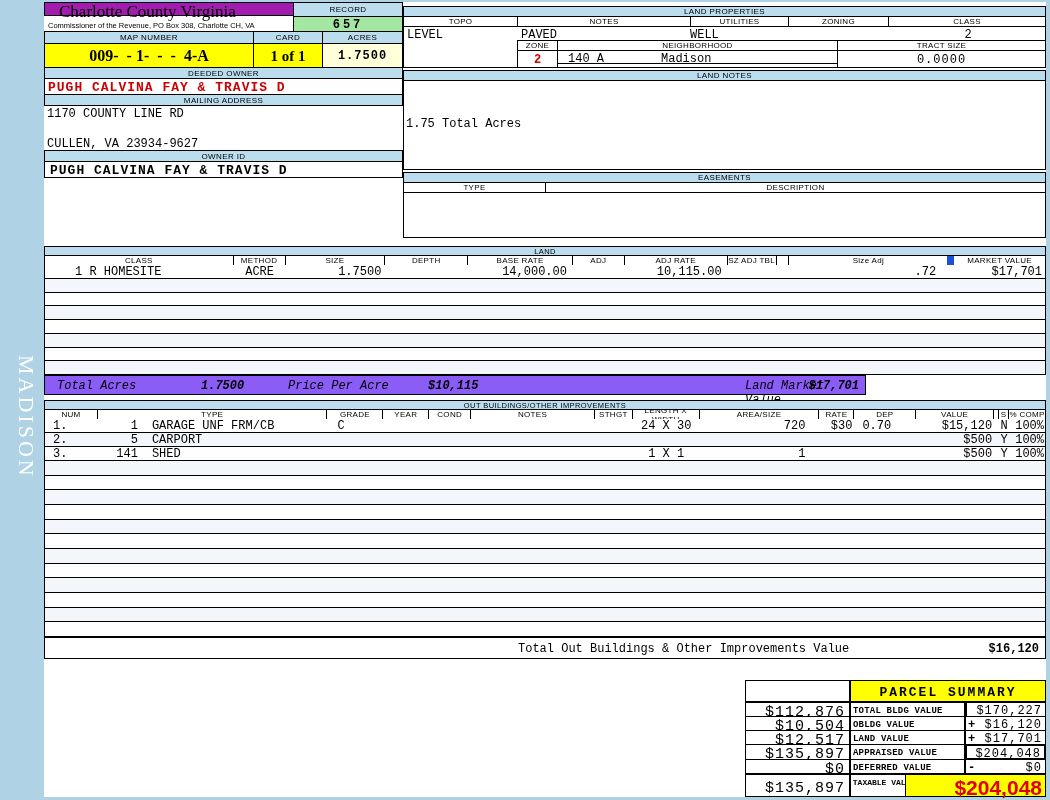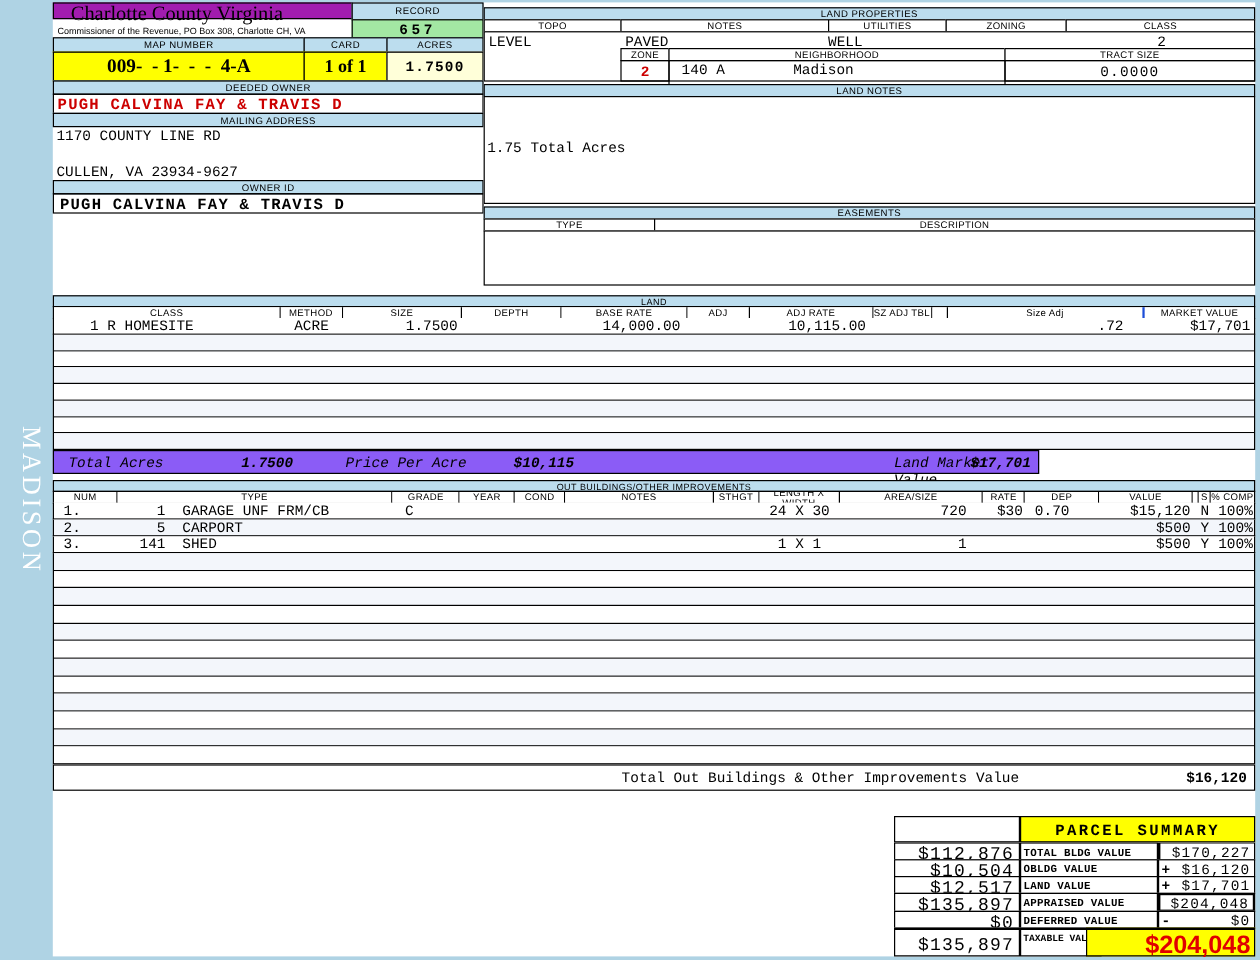--- a/index.html
+++ b/index.html
@@ -93,21 +93,21 @@
       <span class="abs mono" style="left:3px;top:1px;">LEVEL</span>
       <span class="abs mono" style="left:117px;top:1px;">PAVED</span>
       <span class="abs mono" style="left:286px;top:1px;">WELL</span>
       <span class="abs mono" style="left:385px;top:1px;"></span>
       <span class="abs mono" style="left:485px;top:1px;width:158px;text-align:center;">2</span>
     </div>
     <div class="abs colhdr" style="left:473px;top:38px;width:41px;height:11px;">ZONE</div>
     <div class="abs colhdr" style="left:513px;top:38px;width:281px;height:11px;">NEIGHBORHOOD</div>
     <div class="abs colhdr" style="left:793px;top:38px;width:209px;height:11px;">TRACT SIZE</div>
     <div class="abs bordered monob red tc" style="left:473px;top:48px;width:41px;height:18px;padding-top:2px;">2</div>
-    <div class="abs bordered" style="left:513px;top:48px;width:281px;height:30px;">
+    <div class="abs bordered" style="left:513px;top:48px;width:281px;height:14px;">
       <span class="abs mono" style="left:10px;top:1px;">140 A</span>
       <span class="abs mono" style="left:103px;top:1px;">Madison</span>
     </div>
     <div class="abs bordered mono tc" style="left:793px;top:48px;width:209px;height:18px;padding-top:2px;letter-spacing:1px;">0.0000</div>
 
     <div class="abs hdrbar" style="left:359px;top:68px;width:643px;height:11px;">LAND NOTES</div>
     <div class="abs bordered" style="left:359px;top:78px;width:643px;height:90px;background:#fff;">
       <div class="mono" style="padding:36px 0 0 2px;">1.75 Total Acres</div>
     </div>
 
@@ -120,21 +120,21 @@
     <div class="abs frow hcells" style="left:0;top:253px;width:1002px;height:11px;border:1px solid #000;">
       <div class="lc0 colhdr" style="border:none;border-right:1px solid #000;">CLASS</div>
       <div class="lc1 colhdr" style="border:none;border-right:1px solid #000;">METHOD</div>
       <div class="lc2 colhdr" style="border:none;border-right:1px solid #000;">SIZE</div>
       <div class="lc3 colhdr" style="border:none;border-right:1px solid #000;">DEPTH</div>
       <div class="lc4 colhdr" style="border:none;border-right:1px solid #000;">BASE RATE</div>
       <div class="lc5 colhdr" style="border:none;border-right:1px solid #000;">ADJ</div>
       <div class="lc6 colhdr" style="border:none;border-right:1px solid #000;">ADJ RATE</div>
       <div class="lc7 colhdr" style="border:none;border-right:1px solid #000;">SZ ADJ TBL</div>
       <div class="lc8 colhdr" style="border:none;border-right:1px solid #000;"></div>
-      <div class="lc9 colhdr" style="border:none;border-right:2px solid #1d4ed8;">Size Adj</div>
+      <div class="lc9 colhdr" style="border:none;border-right:7px solid #1d4ed8;">Size Adj</div>
       <div class="lc10 colhdr" style="border:none;">MARKET VALUE</div>
     </div>
     <div class="abs frow mono" style="left:0;top:263px;width:1002px;height:14px;border:1px solid #000;border-top:none;background:#fff;align-items:center;">
       <div class="lc0" style="padding-left:30px;">1 R HOMESITE</div>
       <div class="lc1 tc">ACRE</div>
       <div class="lc2 tr" style="padding-right:4px;">1.7500</div>
       <div class="lc3"></div>
       <div class="lc4 tr" style="padding-right:6px;">14,000.00</div>
       <div class="lc5"></div>
       <div class="lc6 tr" style="padding-right:6px;">10,115.00</div>

